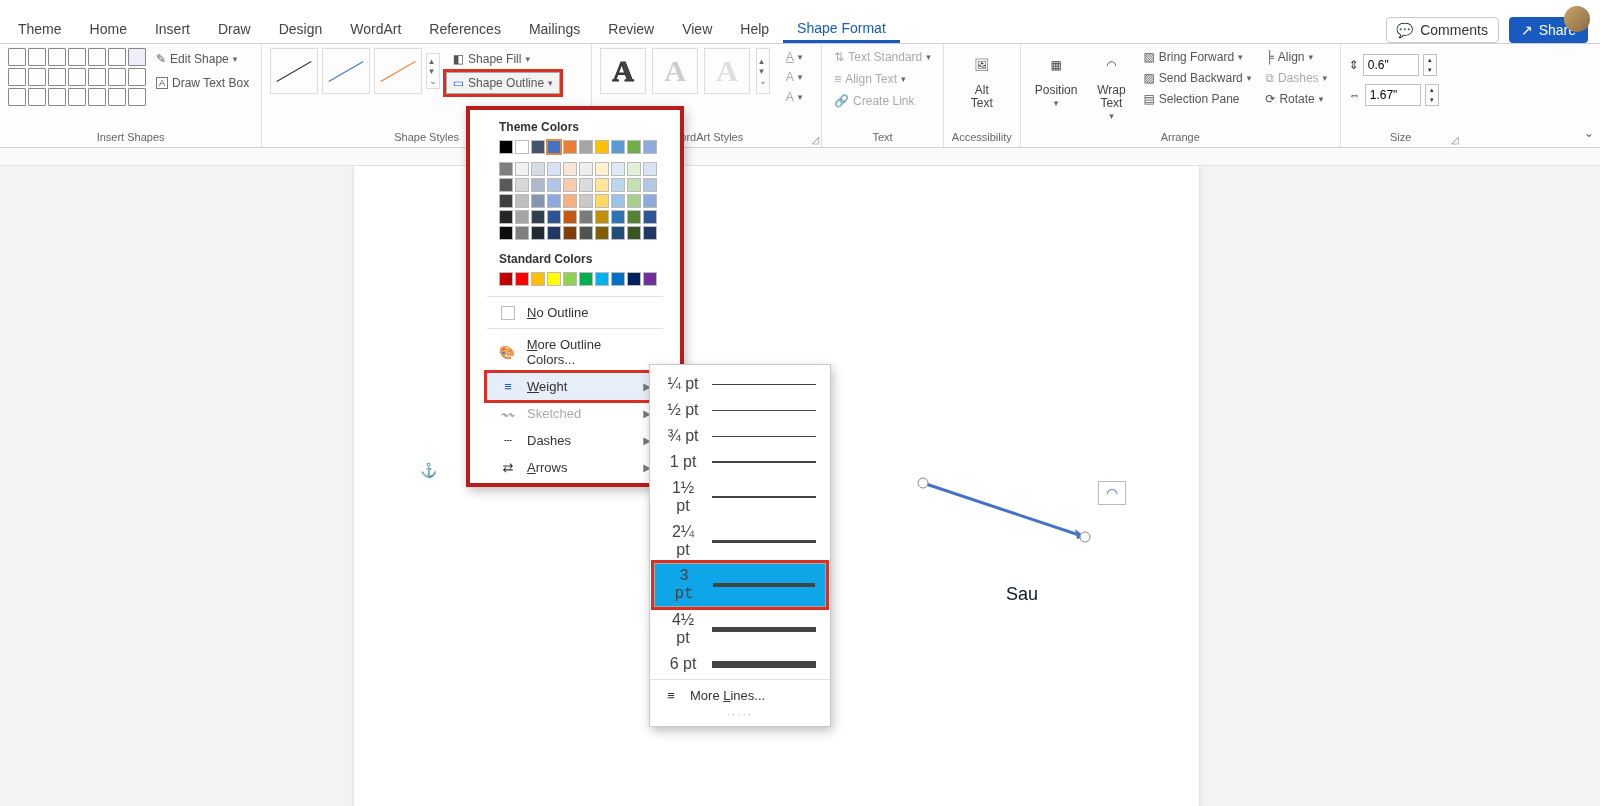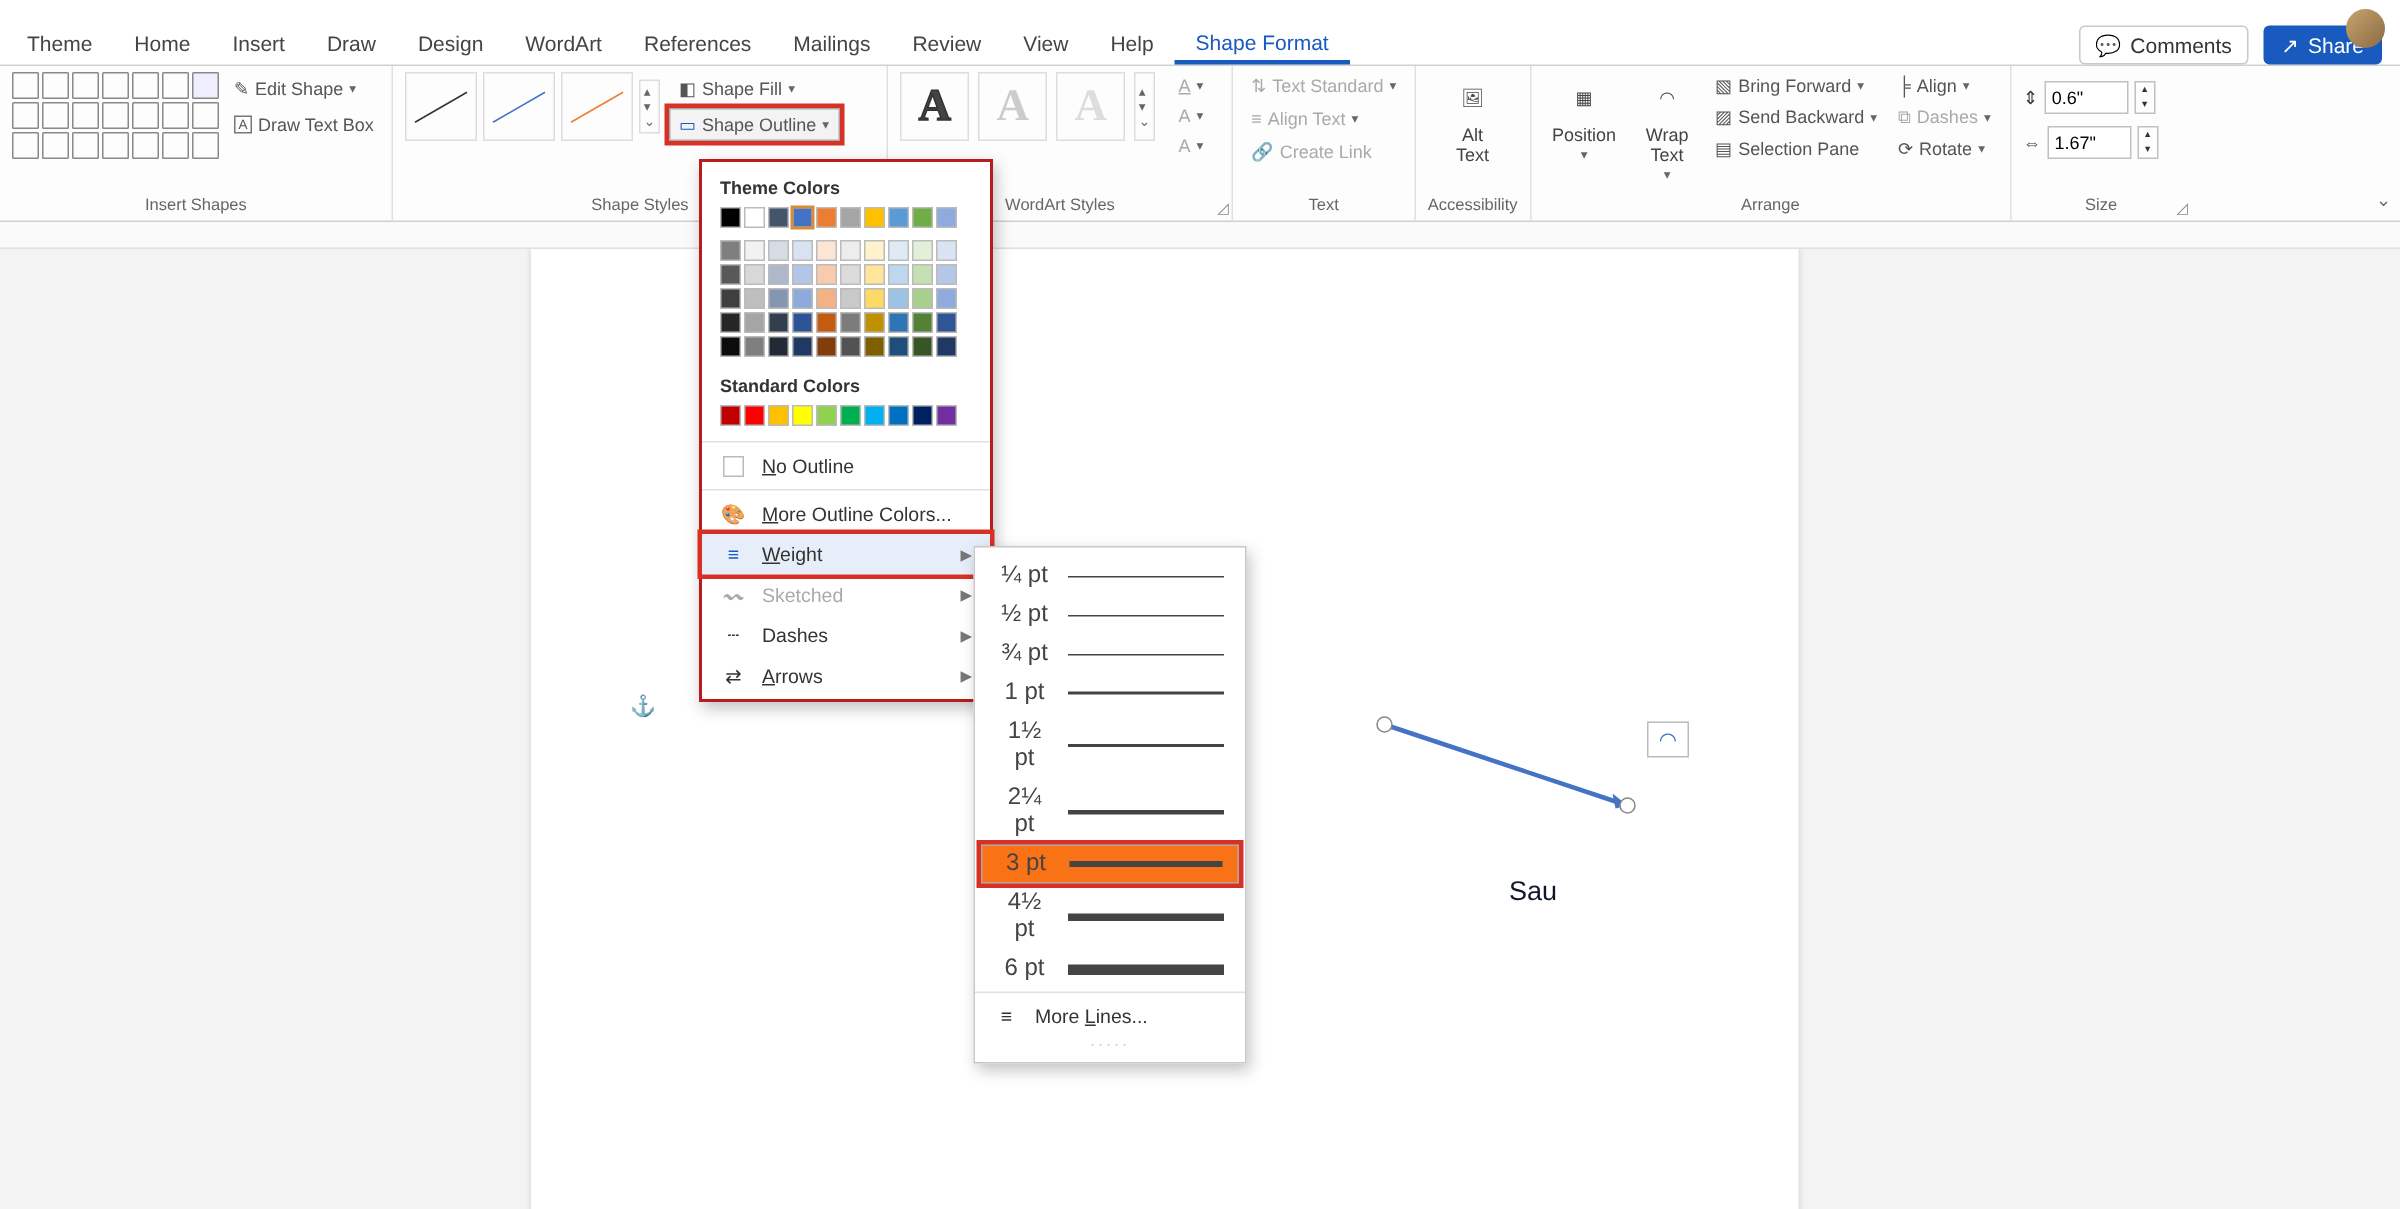--- a/index.html
+++ b/index.html
@@ -50,38 +50,38 @@
   
   .canvas-area{position:relative;background:#f3f3f3;height:640px;overflow:hidden;}
   .page{position:absolute;left:354px;top:0;width:845px;height:900px;background:#fff;box-shadow:0 0 4px rgba(0,0,0,.15);}
   .anchor{position:absolute;left:420px;top:296px;color:#4472c4;font-size:14px;}
   .line-shape{position:absolute;left:919px;top:313px;width:170px;height:62px;}
   .line-shape svg{overflow:visible;}
   .handle{fill:#fff;stroke:#888;stroke-width:1;}
   .layout-btn{position:absolute;left:1098px;top:315px;width:28px;height:24px;border:1px solid #bbb;background:#fff;display:flex;align-items:center;justify-content:center;cursor:pointer;}
   .sau{position:absolute;left:1006px;top:418px;font-size:18px;color:#0f172a;}
   
-  .popup{position:absolute;left:466px;top:106px;width:196px;background:#fff;border:2px solid #b91c1c;box-shadow:2px 4px 10px rgba(0,0,0,.25);padding:6px 0 2px;z-index:50;}
+  .popup{position:absolute;left:466px;top:106px;width:218px;background:#fff;border:4px solid #b91c1c;box-shadow:2px 4px 10px rgba(0,0,0,.25);padding:6px 17px 2px;z-index:50;}
   .popup .hdr{font-weight:600;font-size:12px;padding:4px 12px 6px;color:#333;}
   .cgrid{display:grid;grid-template-columns:repeat(10,14px);gap:2px;padding:0 12px 8px;}
   .cgrid div{width:14px;height:14px;border:1px solid #bbb;cursor:pointer;}
   .cgrid .sel{outline:2px solid #d88b3a;outline-offset:-1px;}
   .menu-item{display:flex;align-items:center;gap:10px;padding:6px 12px;font-size:13px;color:#333;cursor:pointer;position:relative;}
   .menu-item .sub{margin-left:auto;font-size:10px;color:#777;}
   .menu-item.disabled{color:#aaa;}
   .menu-item.hover{background:#e6eef9;}
   .menu-item .ul{text-decoration:underline;}
   .sep{height:1px;background:#e0e0e0;margin:2px 0;}
   .mi-icon{width:18px;height:14px;display:flex;align-items:center;justify-content:center;}
   
   .flyout{position:absolute;left:649px;top:364px;width:182px;background:#fff;border:1px solid #c8c8c8;box-shadow:2px 4px 10px rgba(0,0,0,.25);padding:6px 0;z-index:51;}
   .wrow{display:flex;align-items:center;gap:10px;padding:4px 14px;cursor:pointer;}
   .wrow .lbl{width:38px;text-align:center;font-size:16px;color:#444;}
   .wrow .bar{flex:1;background:#444;}
-  .wrow.sel{background:#f97316;border:1px solid #a8a8a8;margin:0 4px;padding:3px 10px;}
+  .wrow.sel{background:#0ea5e9;border:1px solid #a8a8a8;margin:0 4px;padding:3px 10px;font-family:Liberation Mono, monospace;}
   .wrow.sel.redbox{outline:3px solid #d93025;}
   .drag-dots{text-align:center;color:#bbb;font-size:10px;letter-spacing:2px;}
   .collapse{position:absolute;right:6px;top:126px;font-size:12px;color:#666;cursor:pointer;}
 </style>
 </head>
 <body>
 
 <div class="titlebar"></div>
 <div class="top-right">
   <div class="avatar"></div>

